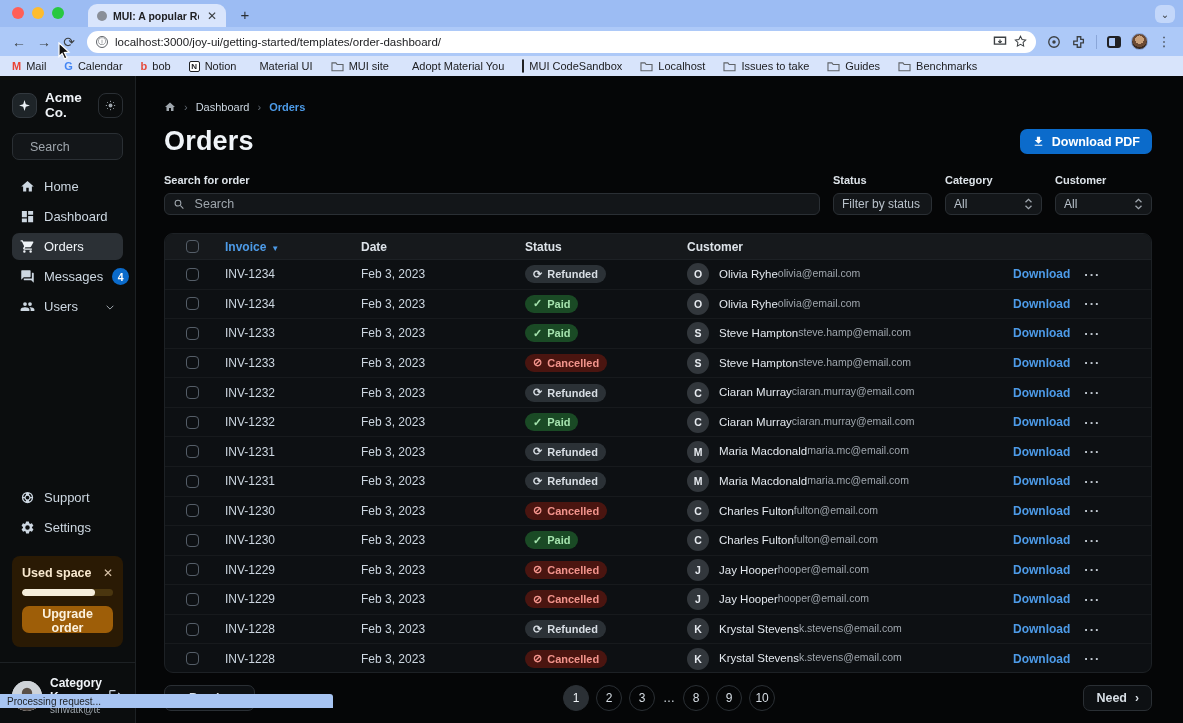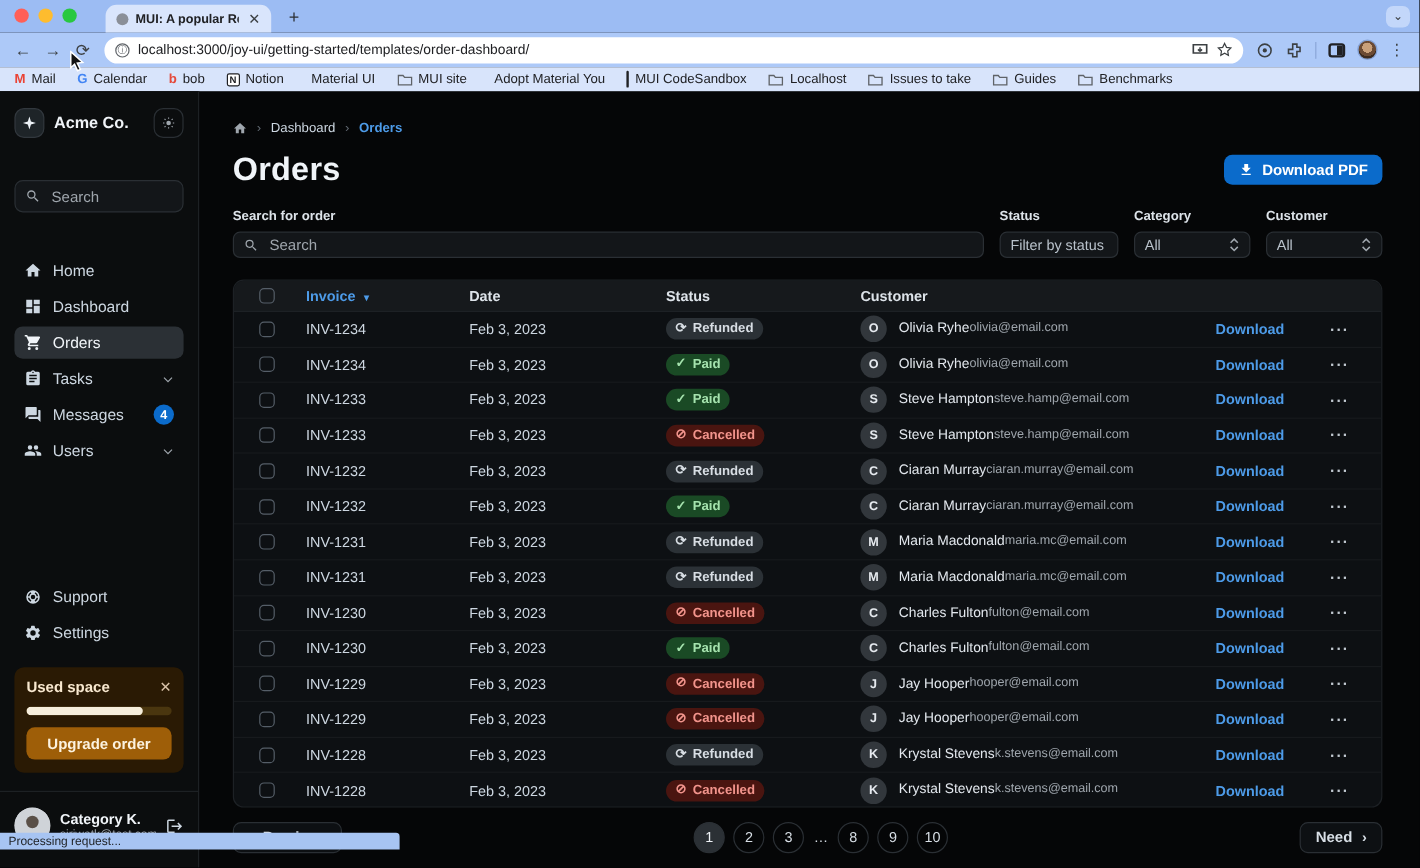--- a/index.html
+++ b/index.html
@@ -37,21 +37,21 @@
   .bookmarks { height:20px; background:#D8E4FB; display:flex; align-items:center; padding:0 12px; gap:18px; overflow:hidden; }
   .bm { display:flex; align-items:center; gap:5px; font-size:11px; color:#202124; white-space:nowrap; }
   .bm-letter { font-size:11px; font-weight:700; }
   .bm-box { width:11px; height:11px; border:1.5px solid #202124; border-radius:2px; }
   .bm-gh { width:12px; height:12px; border-radius:50%; background:#24292f; }
   .bm-notion { width:11px; height:11px; border:1px solid #202124; border-radius:2px; background:#fff; font-size:8px; font-weight:700; color:#202124; display:flex; align-items:center; justify-content:center; }
 
   
   .app { display:flex; height:647px; }
 
-  .sidebar { width:166px; flex:none; background:#0B0D0E; border-right:1px solid #1D2124; display:flex; flex-direction:column; padding:14px 12px 20px;gap:22px; }
+  .sidebar { width:136px; flex:none; background:#0B0D0E; border-right:1px solid #1D2124; display:flex; flex-direction:column; padding:14px 12px 8px; }
   .side-head { display:flex; align-items:center; gap:8px; }
   .logo-tile { width:25px; height:25px; border-radius:8px; background:#1E2428; border:1px solid #32383E; display:flex; align-items:center; justify-content:center; color:#EDF2F7; }
   .brand { flex:1; font-size:13.5px; font-weight:700; color:#F0F4F8; }
   .theme-btn { width:25px; height:25px; border-radius:8px; border:1px solid #2A2F34; display:flex; align-items:center; justify-content:center; color:#9FA6AD; background:transparent; }
   .side-search { margin-top:13px; height:27px; border-radius:7px; background:#131619; border:1px solid #2A2F34; display:flex; align-items:center; gap:7px; padding:0 8px; color:#9FA6AD; }
   .side-search input { border:0; outline:0; background:transparent; color:#CDD7E1; font-size:12.5px; width:90px; font-family:inherit; }
   .side-search input::placeholder { color:#9FA6AD; }
   .nav { margin-top:13px; display:flex; flex-direction:column; gap:3px; }
   .nav-item { height:27px; border-radius:7px; display:flex; align-items:center; gap:9px; padding:0 8px; color:#CDD7E1; font-size:13px; }
   .nav-item .ni-ic { color:#9FA6AD; flex:none; }
@@ -103,21 +103,21 @@
   .c-check { width:60px; padding-left:21px; display:flex; align-items:center; flex:none; }
   .cbx { width:13px; height:13px; border:1px solid #555E68; border-radius:4px; background:transparent; }
   .c-invoice { width:136px; flex:none; }
   .c-date { width:164px; flex:none; }
   .c-status { width:162px; flex:none; }
   .c-customer { flex:1; display:flex; align-items:center; gap:10px; min-width:0; }
   .avatar { width:22px; height:22px; border-radius:50%; background:#32373C; color:#E6EAEF; font-size:10.5px; font-weight:600; display:flex; align-items:center; justify-content:center; flex:none; }
   .cust { display:flex; flex-direction:row; line-height:1.25; min-width:0;text-align:center; }
   .cname { font-size:11.5px; color:#E3E8EE; }
   .cemail { font-size:10.5px; color:#9FA6AD; }
-  .c-action { width:158px; flex:none; display:flex; align-items:center; gap:38px;padding-left:20px; }
+  .c-action { width:158px; flex:none; display:flex; align-items:center; gap:14px;padding-left:20px; }
   .dl-link { color:#4D9BE8; font-size:12px; font-weight:600; text-decoration:none; }
   .kebab { color:#C2CAD2; font-size:13px; font-weight:700; letter-spacing:1px; }
   .chip { display:inline-flex; align-items:center; gap:5px; height:18px; padding:0 8px; border-radius:10px; font-size:11px; font-weight:600; }
   .chip-paid { background:#1A4A25; color:#A5E3AE; }
   .chip-refunded { background:#2B3136; color:#D8DEE4; }
   .chip-cancelled { background:#4A1510; color:#F2948C; }
   .chip-ic { font-size:11px; line-height:1; }
   .sort-arrow { color:#4D9BE8; font-size:8px; margin-left:5px; }
   .th-invoice { color:#4D9BE8; }
 
@@ -304,29 +304,20 @@
           <svg class="ni-ic" width="15" height="15" viewBox="0 0 24 24" fill="currentColor" style="color:inherit">
             <path d="M3 13h8V3H3zm0 8h8v-6H3zm10 0h8V11h-8zm0-18v6h8V3z"></path>
           </svg>
           <span>Dashboard</span>
         </div>
         <div class="nav-item selected">
           <svg class="ni-ic" width="15" height="15" viewBox="0 0 24 24" fill="currentColor" style="color:inherit">
             <path d="M7 18a2 2 0 100 4 2 2 0 000-4zM1 2v2h2l3.6 7.6-1.4 2.4a2 2 0 001.8 3h12v-2H7.4l1.1-2h7.5a2 2 0 001.7-1l3.6-6.5A1 1 0 0020.4 4H5.2l-.9-2zm16 16a2 2 0 100 4 2 2 0 000-4z"></path>
           </svg>
           <span>Orders</span>
-        </div>
-        <div class="nav-item">
-          <svg class="ni-ic" width="15" height="15" viewBox="0 0 24 24" fill="currentColor" style="color:inherit">
-            <path d="M19 3h-4.2A3 3 0 0012 1a3 3 0 00-2.8 2H5a2 2 0 00-2 2v14a2 2 0 002 2h14a2 2 0 002-2V5a2 2 0 00-2-2zm-7 0a1 1 0 110 2 1 1 0 010-2zm2 14H7v-2h7zm3-4H7v-2h10zm0-4H7V7h10z"></path>
-          </svg>
-          <span>Tasks</span>
-          <svg class="ni-chev" width="10" height="10" viewBox="0 0 24 24">
-            <path d="M4 9l8 8 8-8" fill="none" stroke="currentColor" stroke-width="2.4"></path>
-          </svg>
         </div>
         <div class="nav-item">
           <svg class="ni-ic" width="15" height="15" viewBox="0 0 24 24" fill="currentColor" style="color:inherit">
             <path d="M21 6h-2v9H6v2a1 1 0 001 1h11l4 4V7a1 1 0 00-1-1zm-4 6V3a1 1 0 00-1-1H3a1 1 0 00-1 1v14l4-4h10a1 1 0 001-1z"></path>
           </svg>
           <span>Messages</span>
           <span class="ni-badge">4</span>
         </div>
         <div class="nav-item">
           <svg class="ni-ic" width="15" height="15" viewBox="0 0 24 24" fill="currentColor" style="color:inherit">

